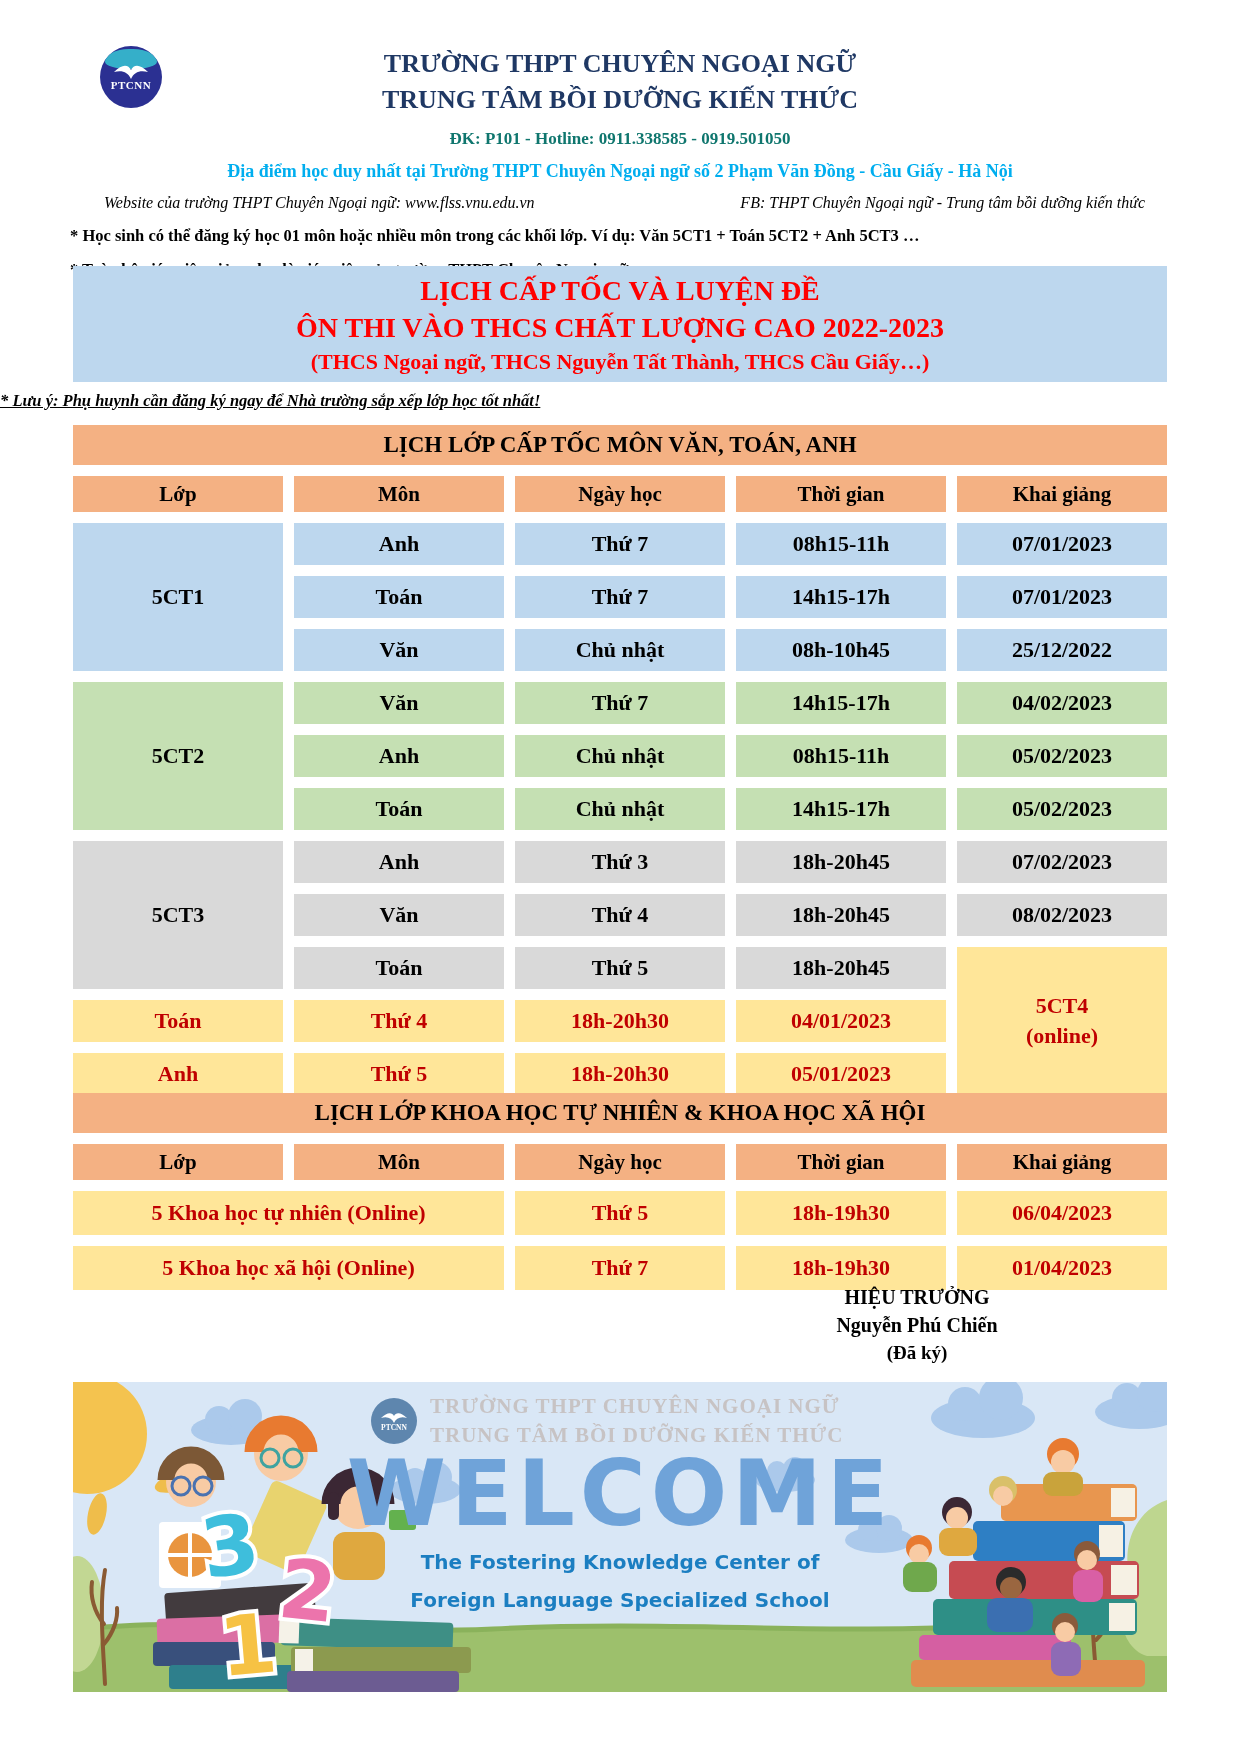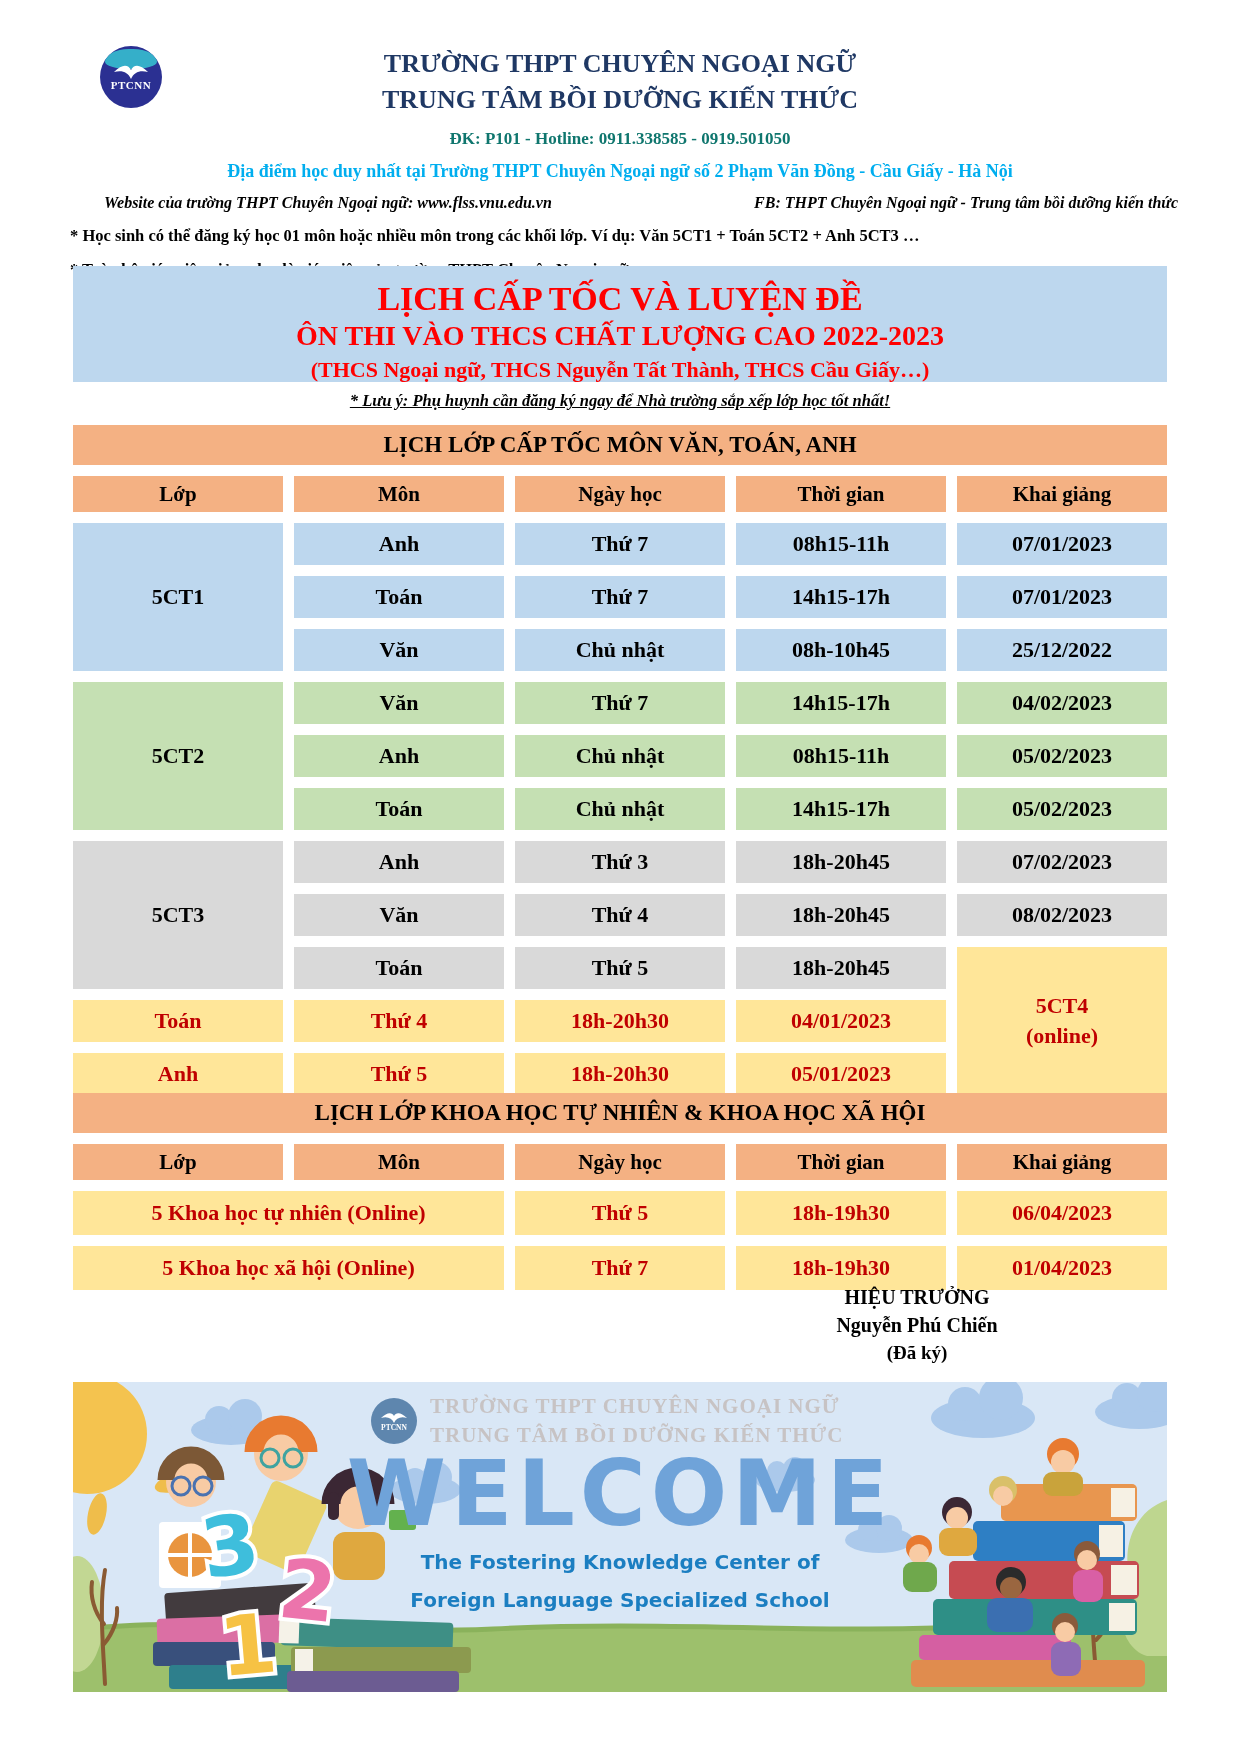--- a/index.html
+++ b/index.html
@@ -13,33 +13,33 @@
     position:absolute;left:100px;top:46px;width:62px;height:62px;border-radius:50%;
     background:#2B3092;overflow:hidden;
   }
   .logo .cap{position:absolute;left:5px;top:3px;width:52px;height:20px;background:#35AFC9;border-radius:50% 50% 50% 50%/70% 70% 40% 40%;}
   .logo svg{position:absolute;left:0;top:0;}
   .logo .lbl{position:absolute;left:0;right:0;top:33px;text-align:center;color:#fff;font-size:11px;font-weight:bold;letter-spacing:.5px;}
   .schoolline{ text-align:center;font-weight:bold;color:#1F3864;font-size:26px;line-height:36px;}
   .schoolline.first{padding-top:46px;}
   .hotline{margin-top:10px;text-align:center;color:#0f766e;font-weight:bold;font-size:17px;line-height:22px;}
   .address{margin-top:9px;text-align:center;color:#00AEEF;font-weight:bold;font-size:18px;line-height:24px;}
-  .webfb{margin-top:9px;display:flex;justify-content:space-between;padding:0 62px 0 104px;
-         font-style:italic;font-weight:bold;font-size:16px;line-height:22px;}
+  .webfb{margin-top:9px;display:flex;justify-content:space-between;padding:0 95px 0 104px;
+         font-style:italic;font-weight:normal;font-size:16px;line-height:22px;}
   .hnote{margin-top:11px;padding-left:70px;font-weight:bold;font-size:16.5px;line-height:22px;}
   .hnote + .hnote{margin-top:12px;}
   
   .title-banner{
     position:absolute;left:73px;top:266px;width:1094px;height:116px;background:#BDD7EE;
     text-align:center;color:#FF0000;font-weight:bold;
   }
-  .title-banner .l1{padding-top:15px;font-size:34px;line-height:36px;}
+  .title-banner .l1{padding-top:7px;font-size:28px;line-height:36px;}
   .title-banner .l2{font-size:28px;line-height:38px;}
   .title-banner .l3{font-size:22px;line-height:30px;}
-  .notice{position:absolute;top:391px;left:0;width:1240px;text-align:center;
+  .notice{position:absolute;top:391px;left:0;width:1240px;
           font-weight:bold;font-style:italic;font-size:16.5px;text-decoration:underline;}
   
   .sched{position:absolute;left:73px;width:1094px;display:grid;
          grid-template-columns:repeat(5,1fr);gap:11px;background:#fff;}
   .t1{top:425px;grid-template-rows:40px 36px repeat(12,42px);}
   .t2{top:1093px;grid-template-rows:40px 36px 44px 44px;}
   .cell{display:flex;align-items:center;justify-content:center;text-align:center;
         font-weight:bold;font-size:22px;}
   .band-title{grid-column:1/-1;background:#F4B183;font-size:23px;}
   .colhead{background:#F4B183;font-size:21px;}

